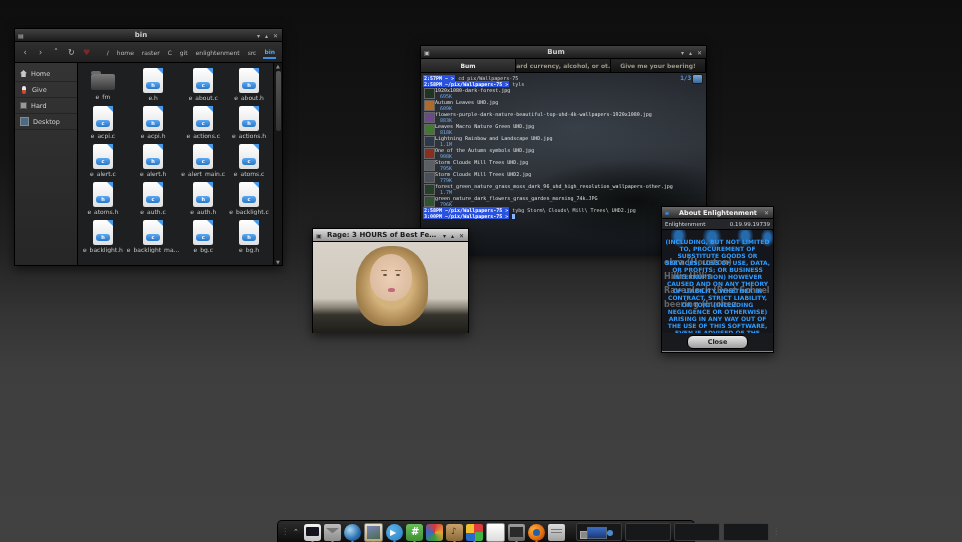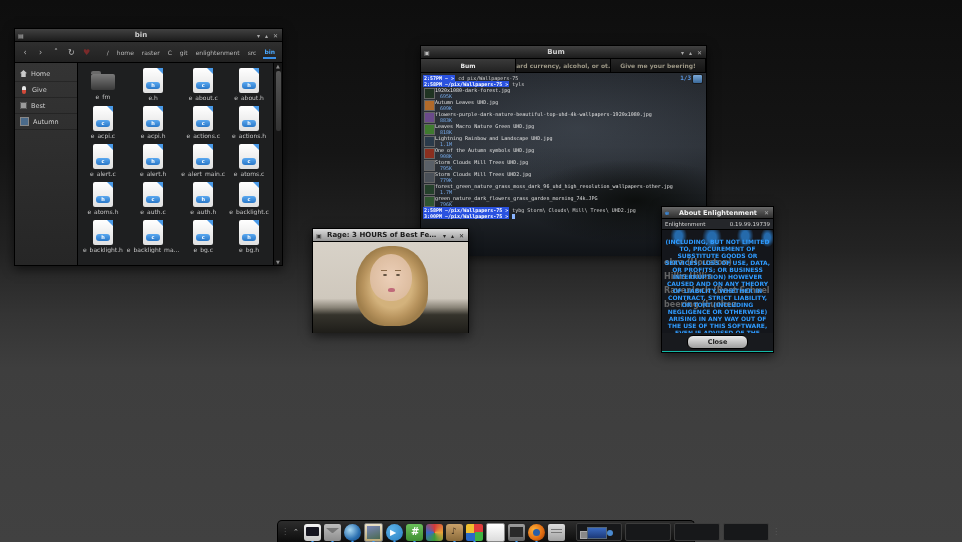--- a/index.html
+++ b/index.html
@@ -181,25 +181,25 @@
       <div class="side-item">
         <span class="sic si-home"></span>
         <span>Home</span>
       </div>
       <div class="side-item">
         <span class="sic si-temp"></span>
         <span>Give</span>
       </div>
       <div class="side-item">
         <span class="sic si-root"></span>
-        <span>Best</span>
+        <span>Hard</span>
       </div>
       <div class="side-item">
         <span class="sic si-desk"></span>
-        <span>Autumn</span>
+        <span>Desktop</span>
       </div>
     </div>
     <div class="fm-files">
       <div class="fgrid" style="margin-right:8px;">
         <div class="fcell">
             <div class="dico"></div>
             <div class="flabel">e_fm</div>
           </div>
         <div class="fcell">
             <div class="fico" data-badge="h"></div>

